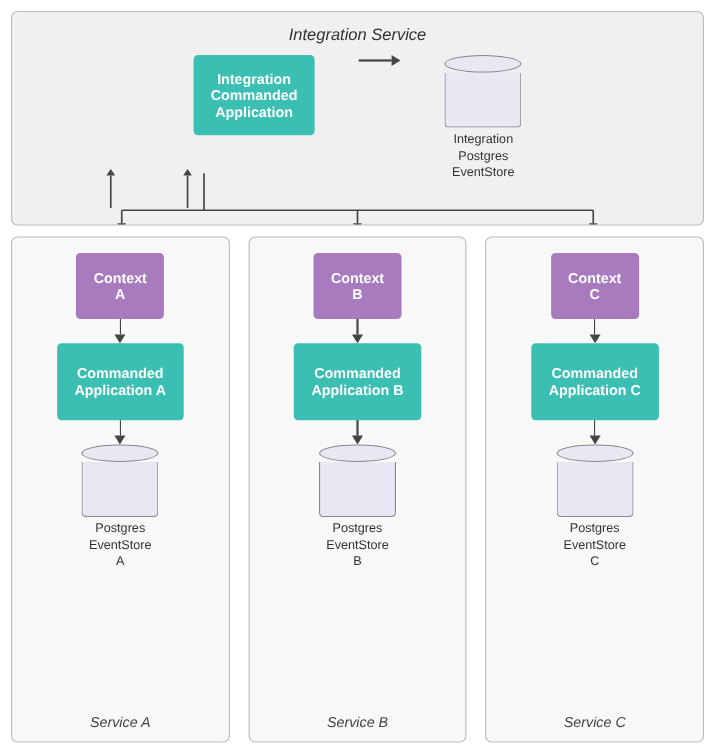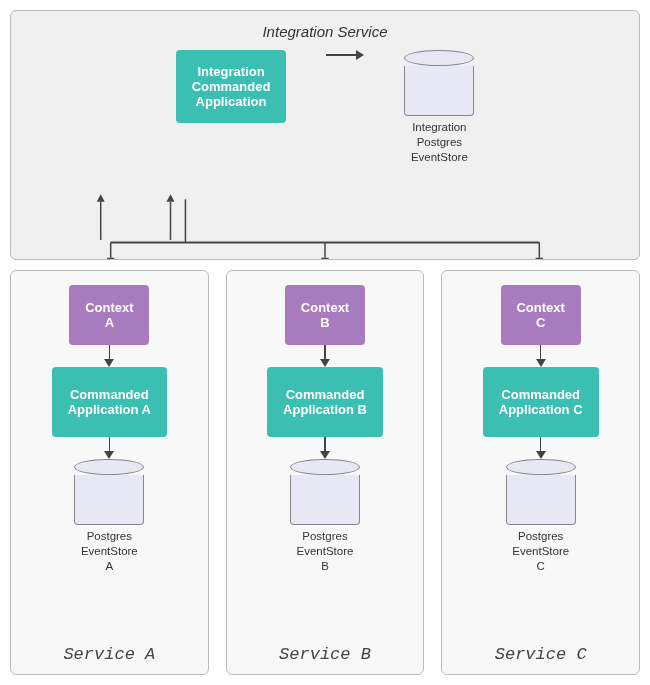--- a/index.html
+++ b/index.html
@@ -23,21 +23,21 @@
     }
 
     
     .top-section {
       border: 1.5px solid #bbb;
       border-radius: 6px;
       background: #f0f0f0;
       padding: 12px 16px 16px;
       margin-bottom: 10px;
       position: relative;
-      height: 250px;
+      height: 195px;
     }
     .top-section-label {
       text-align: center;
       font-style: italic;
       font-size: 15px;
       color: #333;
       margin-bottom: 10px;
     }
     .top-inner {
       display: flex;
@@ -136,25 +136,24 @@
       border-radius: 6px;
       background: #f8f8f8;
       display: flex;
       flex-direction: column;
       align-items: center;
       padding: 14px 10px 10px;
       position: relative;
     }
     .service-label {
       font-style: italic;
-      font-size: 17px;
+      font-size: 13px;
       color: #444;
       margin-top: auto;
       padding-top: 8px;
-      font-family: Liberation Mono, monospace;
     }
     .service-inner {
       display: flex;
       flex-direction: column;
       align-items: center;
       gap: 0;
       width: 100%;
     }
 
     

